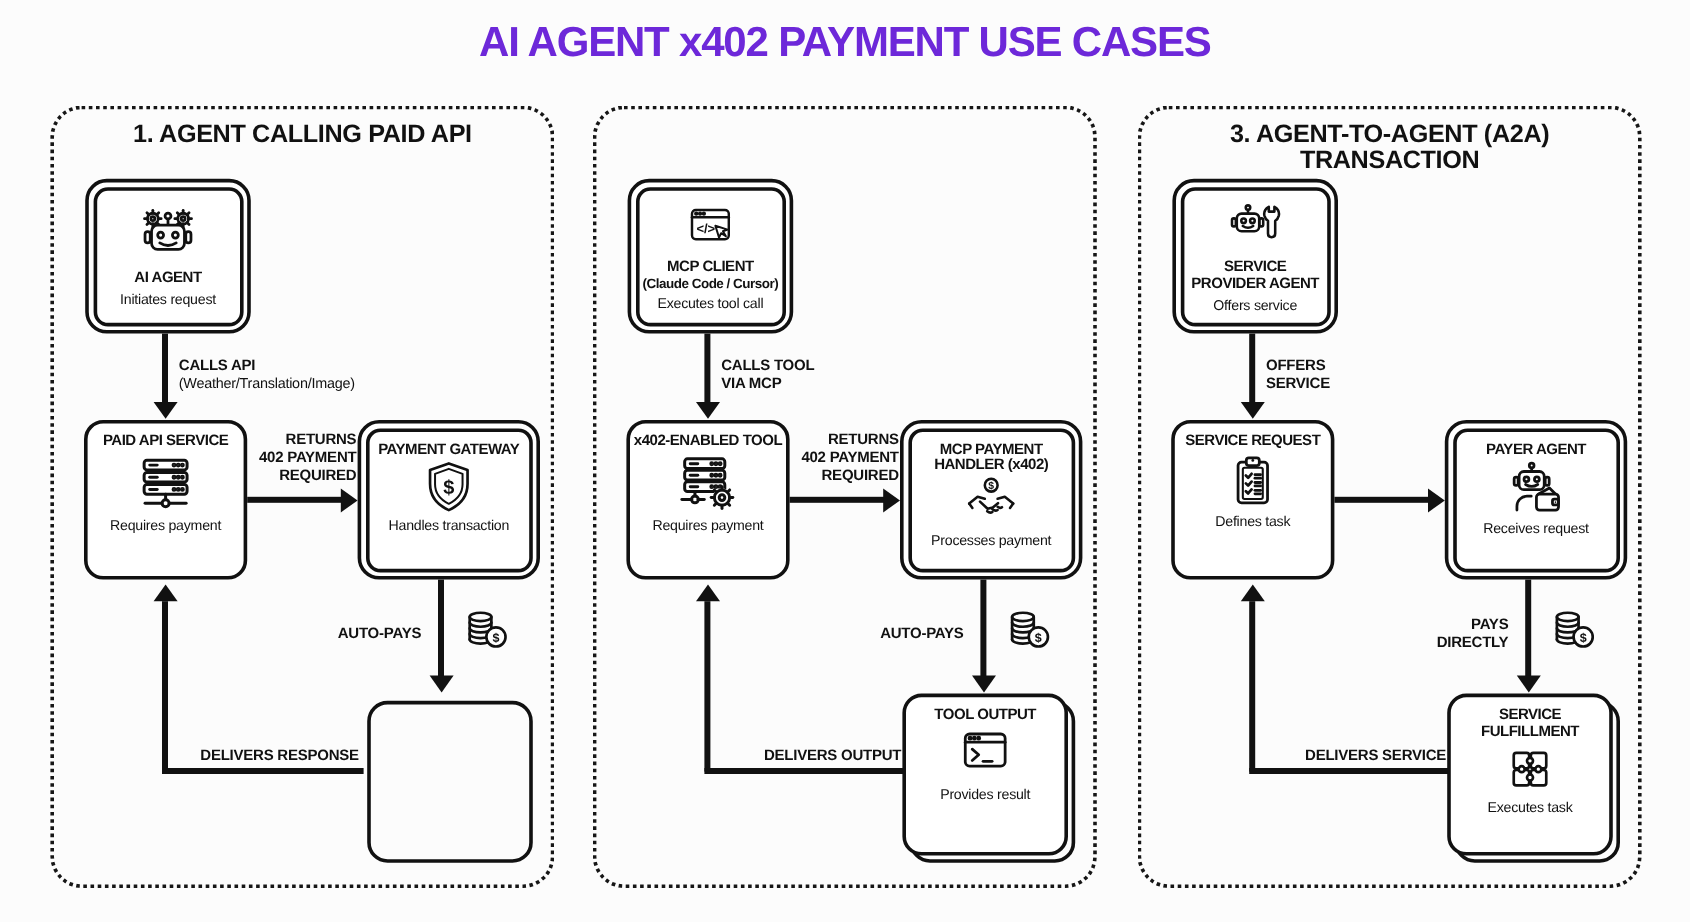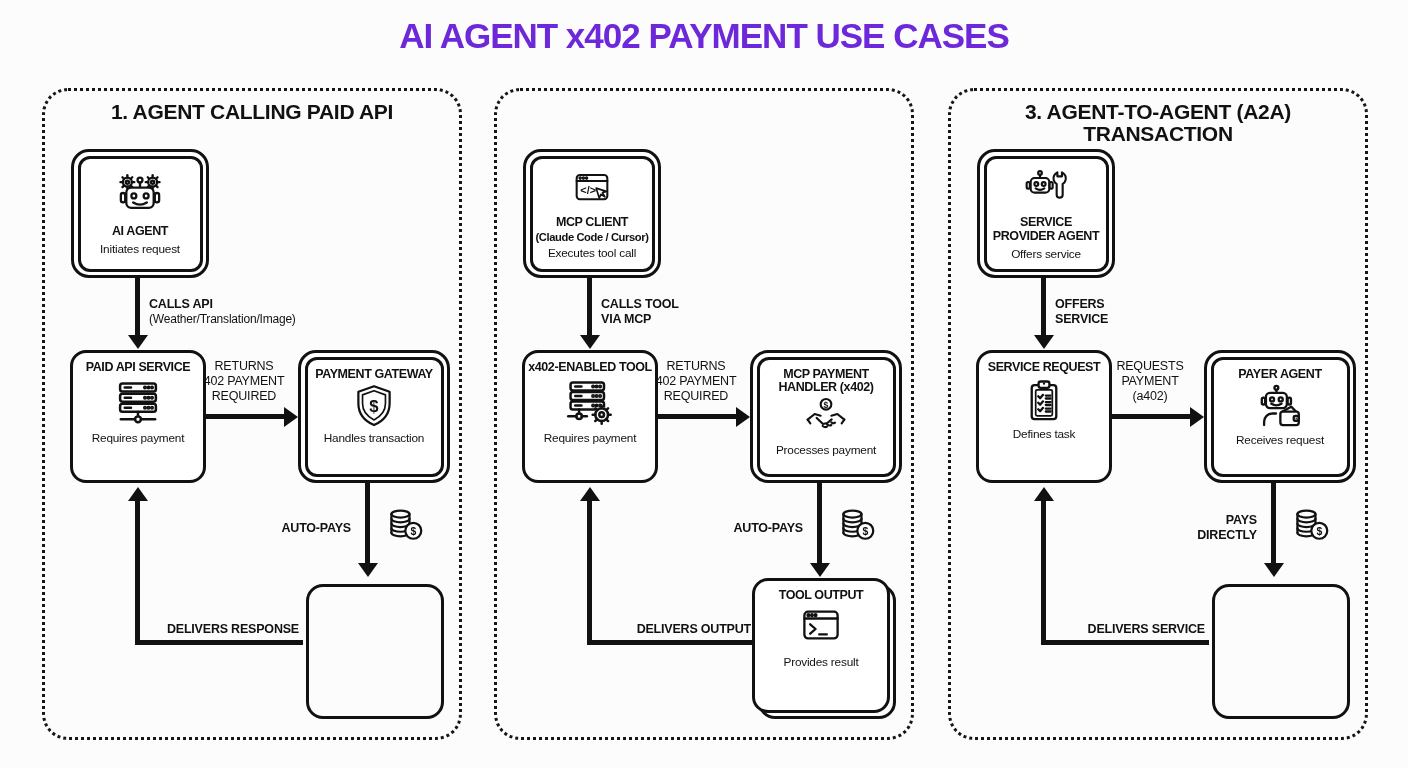--- a/index.html
+++ b/index.html
@@ -30,21 +30,21 @@
   .lbl{position:absolute;font-size:12.5px;line-height:15px;letter-spacing:-0.2px}
   .bd{font-weight:bold}
   .rg{font-weight:normal;font-size:12px}
   .topbox{left:26px;top:58px;width:138px;height:129px}
   .a1{left:90px;top:187px;height:58px}
   .a1h{left:82.5px;top:244px}
   .a1lbl{left:104px;top:206px;width:215px}
   .leftbox{left:25px;top:259px;width:136px;height:133px}
   .ra{left:161px;top:323px;width:79px}
   .rah{left:239px;top:315.5px}
-  .ralbl{left:146px;top:268px;width:106px;text-align:center;font-weight:normal}
+  .ralbl{left:146px;top:268px;width:106px;text-align:right;font-weight:bold}
   .rightbox{left:253px;top:259px;width:152px;height:133px}
   .a2{left:320px;top:392px;height:81px}
   .a2h{left:312.5px;top:472px}
   .paylbl{left:166px;top:414px;width:140px;height:46px;display:flex;flex-direction:column;justify-content:center;align-items:flex-end;font-weight:bold;text-align:right}
   .coins{position:absolute;left:336px;top:412px}
   .shadowbox{position:absolute;left:261px;top:493px;width:138px;height:135px;border:3.5px solid #111;border-radius:17px;box-sizing:border-box}
   .bottombox{left:255px;top:487px;width:138px;height:135px}
   .rv{left:90px;top:410px;height:142px}
   .rh{left:90px;top:549px;width:168px}
   .ruh{left:82.5px;top:396px}
@@ -327,25 +327,20 @@
     </div>
 
     <div class="vline a1"></div>
     <div class="ah ah-down a1h"></div>
     <div class="lbl a1lbl">
       <div class="bd">OFFERS</div>
       <div class="bd">SERVICE</div>
     </div>
     <div class="hline ra"></div>
     <div class="ah ah-right rah"></div>
-    <div class="lbl ralbl">
-      <div>REQUESTS</div>
-      <div>PAYMENT</div>
-      <div>(a402)</div>
-    </div>
     <div class="vline a2"></div>
     <div class="ah ah-down a2h"></div>
     <div class="lbl paylbl">
       <div>PAYS</div>
       <div>DIRECTLY</div>
     </div>
     <span class="icon coins i50">
         <svg viewBox="0 0 72 72" width="100%" height="100%" fill="none" stroke="#111" stroke-width="3.2" stroke-linecap="round" stroke-linejoin="round">
           <ellipse cx="28" cy="16" rx="13" ry="5"></ellipse>
       <line x1="15" y1="16" x2="15" y2="43"></line>
@@ -423,14 +418,32 @@
       <path d="M39 42.5 l12.5 -7 7 7" fill="#fff"></path>
       <rect x="36.5" y="42.5" width="25.5" height="18.5" rx="3.5" fill="#fff"></rect>
       <rect x="55" y="48.5" width="7" height="6.5" rx="2"></rect>
               <circle cx="58.5" cy="51.8" r="1" fill="#111" stroke="none"></circle>
             </svg>
           </span>
         <div class="bsub">Receives request</div>
       </div>
     </div>
     <div class="shadowbox"></div>
+    <div class="box single stack bottombox">
+      <div class="box-inner">
+        <div class="btitle">SERVICE FULFILLMENT</div>
+        <span class="icon i50">
+            <svg viewBox="0 0 72 72" width="100%" height="100%" fill="none" stroke="#111" stroke-width="3.2" stroke-linecap="round" stroke-linejoin="round">
+              <rect x="16.5" y="16.5" width="18.5" height="18.5" rx="3"></rect>
+              <rect x="37" y="16.5" width="18.5" height="18.5" rx="3"></rect>
+      <rect x="16.5" y="37" width="18.5" height="18.5" rx="3"></rect>
+              <rect x="37" y="37" width="18.5" height="18.5" rx="3"></rect>
+      <circle cx="36" cy="26" r="3.6" fill="#fff"></circle>
+              <circle cx="46" cy="36" r="3.6" fill="#fff"></circle>
+      <circle cx="36" cy="46" r="3.6" fill="#fff"></circle>
+              <circle cx="26" cy="36" r="3.6" fill="#fff"></circle>
+            </svg>
+          </span>
+        <div class="bsub">Executes task</div>
+      </div>
+    </div>
   </section>
 </div>
 
 </body></html>

